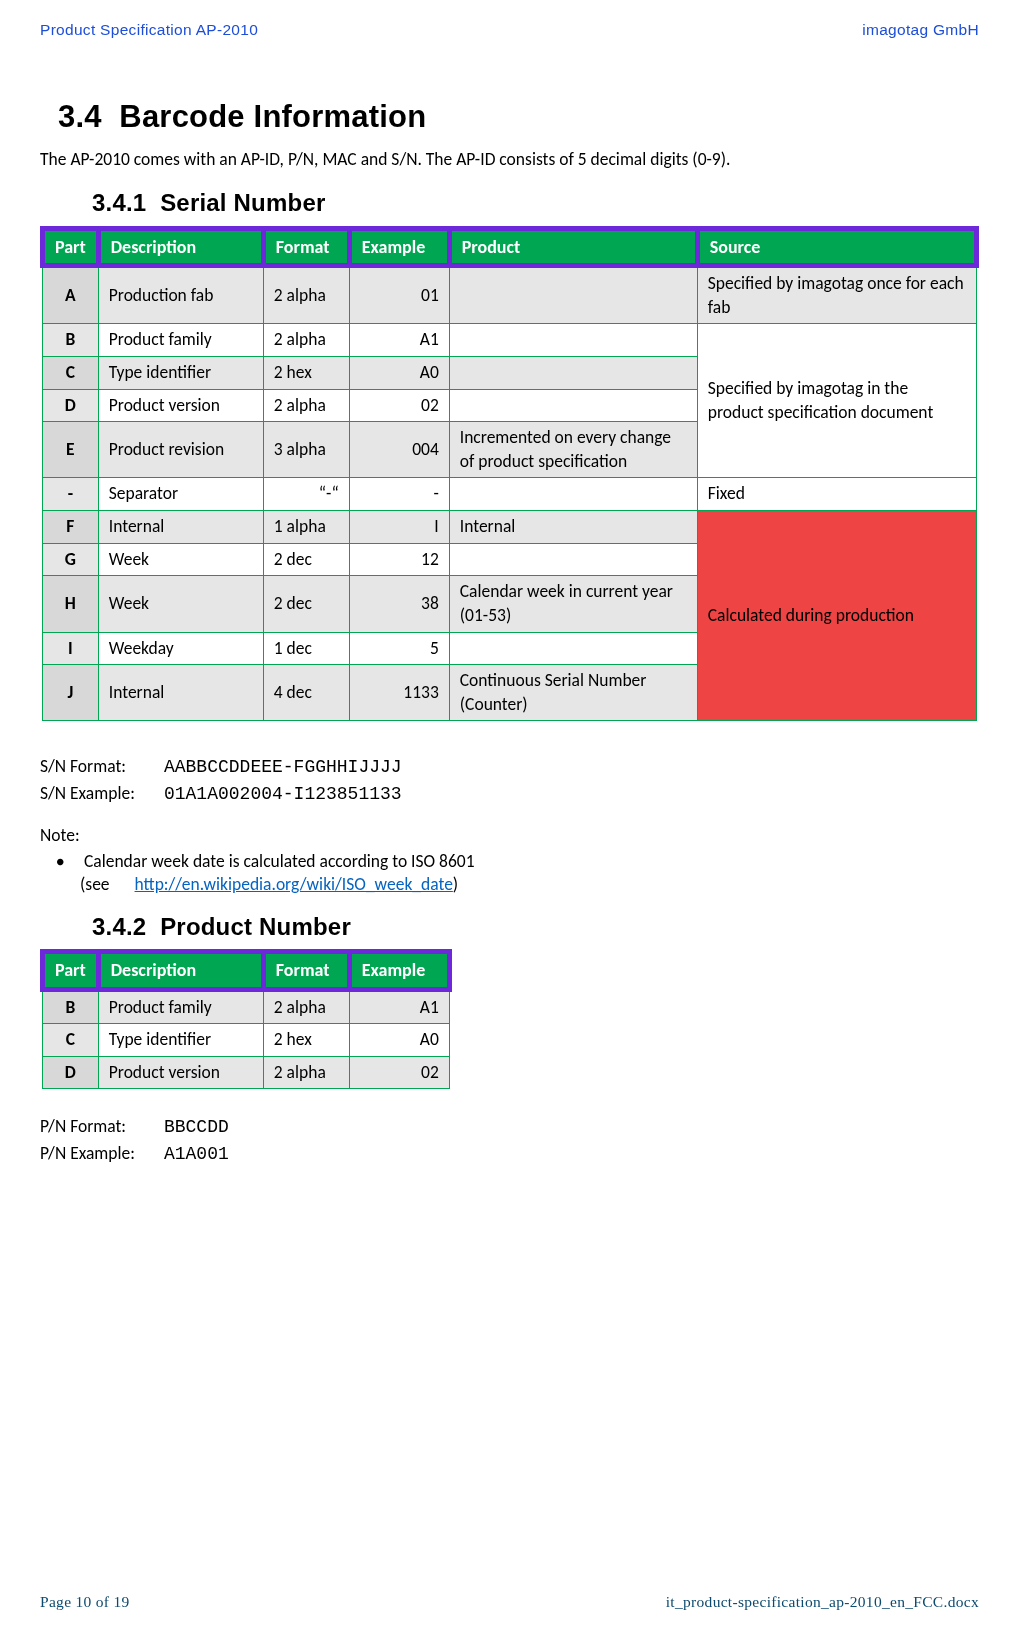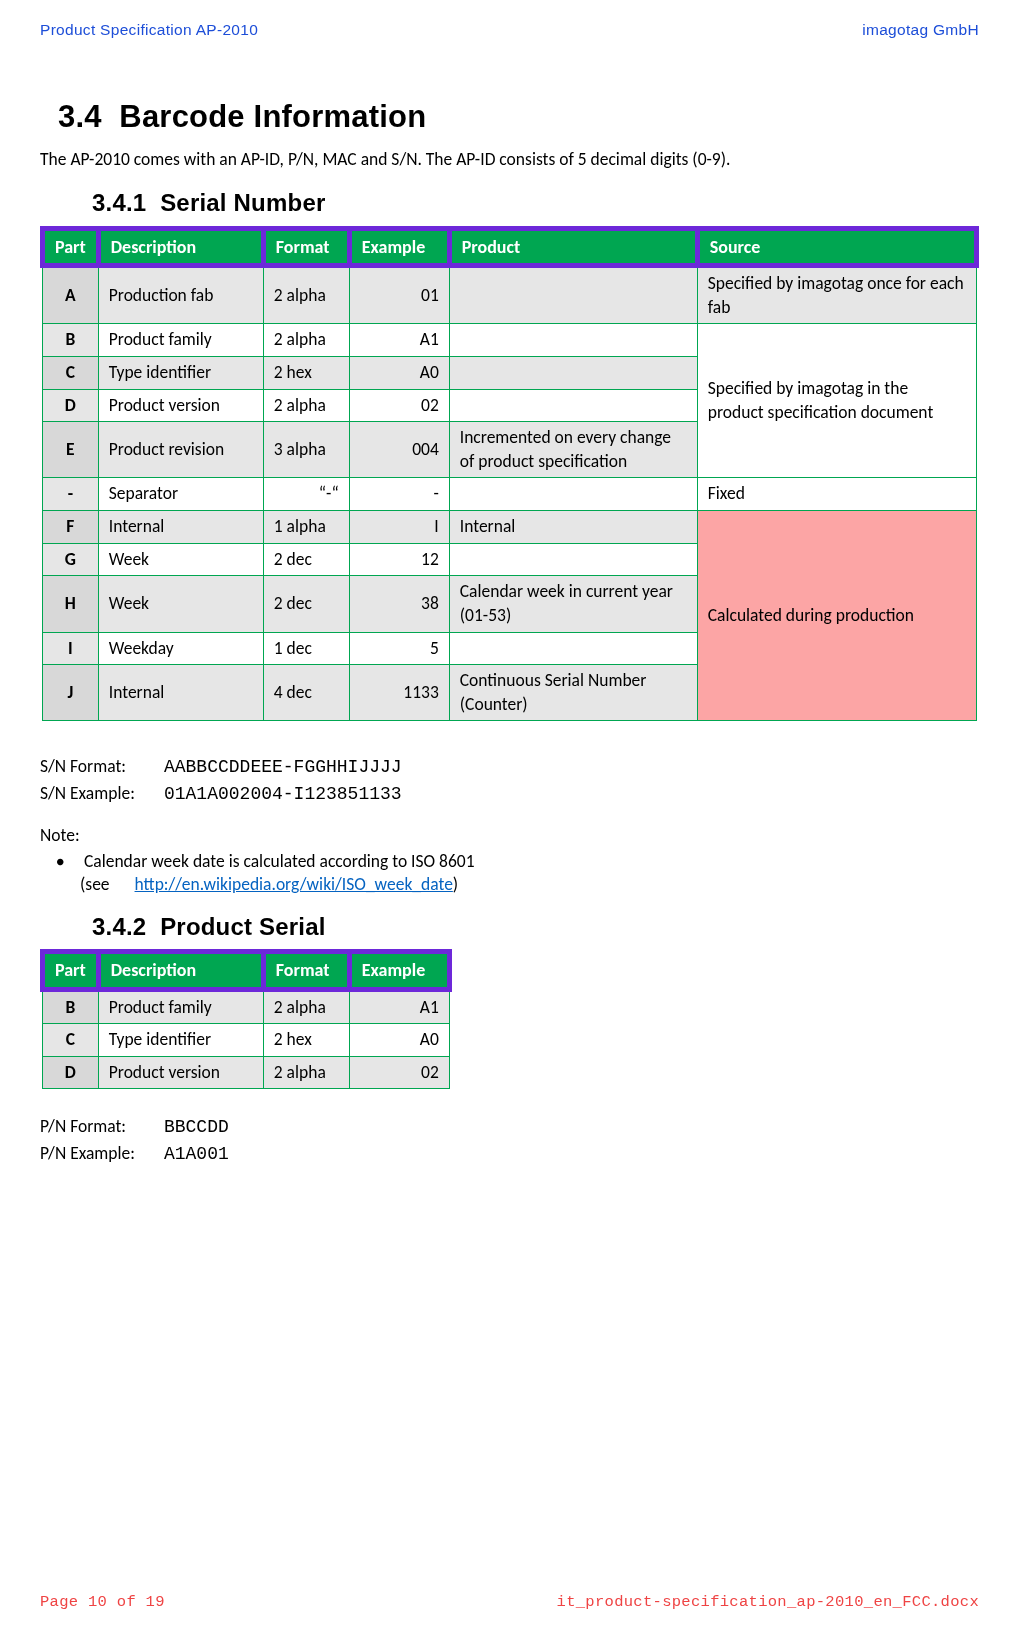--- a/index.html
+++ b/index.html
@@ -23,22 +23,22 @@
     letter-spacing: 0.3px;
     margin-bottom: 55px;
   }
   .footer-row {
     position: absolute;
     bottom: 22px;
     left: 40px;
     right: 40px;
     display: flex;
     justify-content: space-between;
-    color: #ef4444;
-    font-family: Liberation Mono, monospace;
+    color: #0c4a6e;
+    font-family: Liberation Serif, serif;
     font-size: 15.5px;
     letter-spacing: 0.3px;
   }
   h2.sec {
     font-family: "Trebuchet MS", Arial, sans-serif;
     font-size: 31px;
     font-weight: bold;
     margin-left: 18px;
     margin-bottom: 10px;
     letter-spacing: 0.2px;
@@ -176,21 +176,21 @@
     <td class="center">-</td>
     <td></td>
     <td>Fixed</td>
   </tr>
   <tr class="shade">
     <td class="part">F</td>
     <td>Internal</td>
     <td>1 alpha</td>
     <td class="center">I</td>
     <td>Internal</td>
-    <td rowspan="5" style="background:#fca5a5">Calculated during production</td>
+    <td rowspan="5" style="background:#ef4444">Calculated during production</td>
   </tr>
   <tr>
     <td class="part">G</td>
     <td>Week</td>
     <td>2 dec</td>
     <td class="center">12</td>
     <td></td>
   </tr>
   <tr class="shade">
     <td class="part">H</td>
@@ -228,21 +228,21 @@
 <p class="note-head">Note:</p>
 <ul class="note">
   <li>
     <span>Calendar week date is calculated according to ISO 8601</span><br>
     <span>(see </span><a href="#" class="link">http://en.wikipedia.org/wiki/ISO_week_date</a><span>)</span>
   </li>
 </ul>
 
 <h3 class="subsec">
   <span>3.4.2</span>&nbsp;
-  <span>Product Serial</span>
+  <span>Product Number</span>
 </h3>
 
 <table class="data t2">
   <colgroup>
       <col class="c1">
       <col class="c2">
       <col class="c3">
       <col class="c4">
     </colgroup>
   <tbody>

